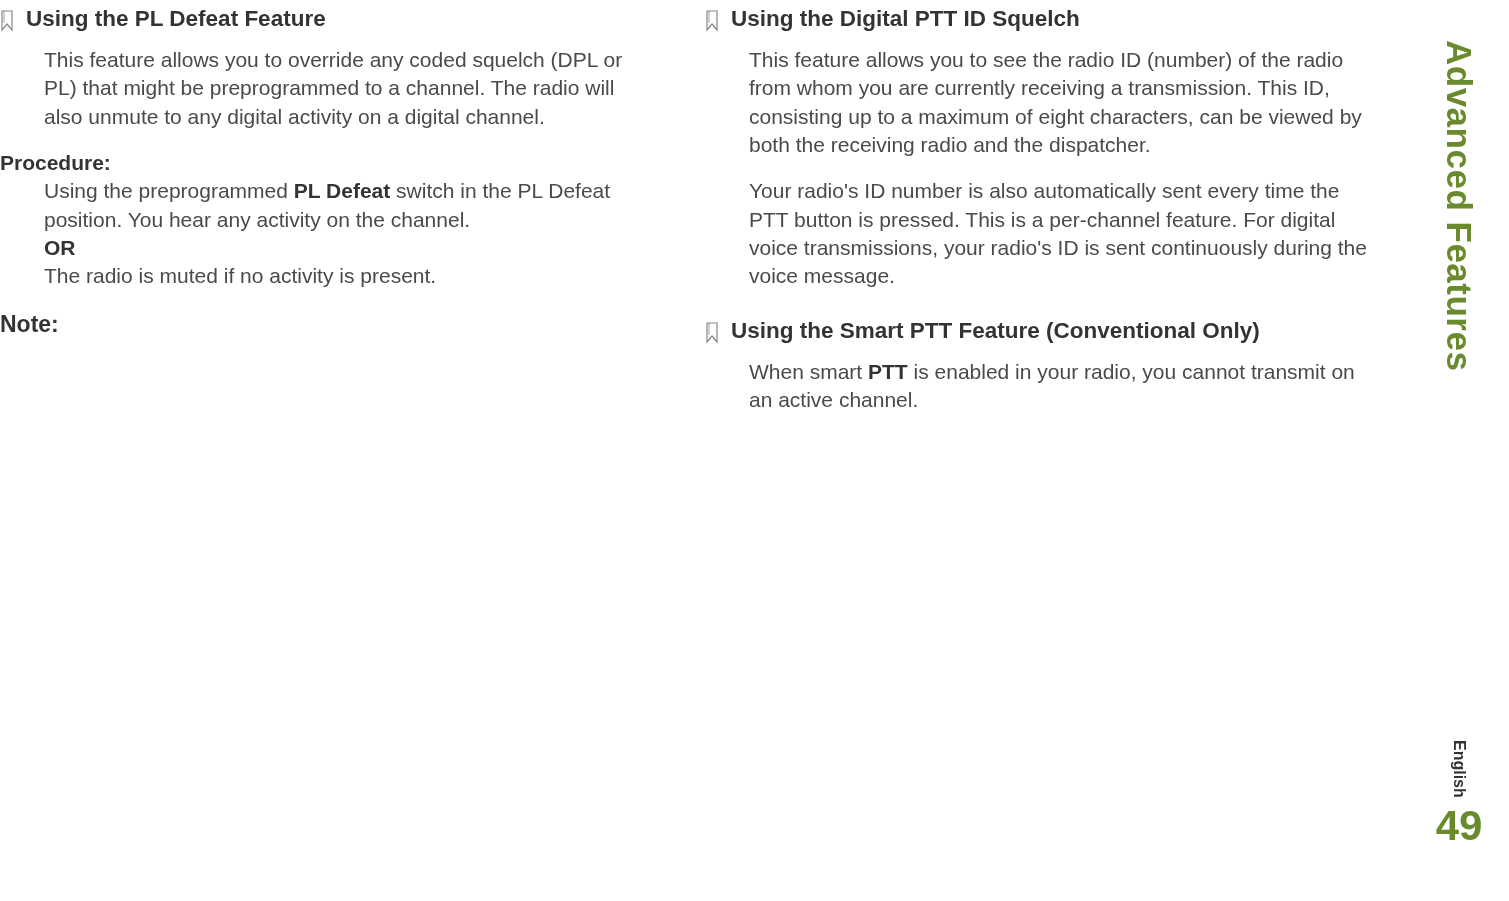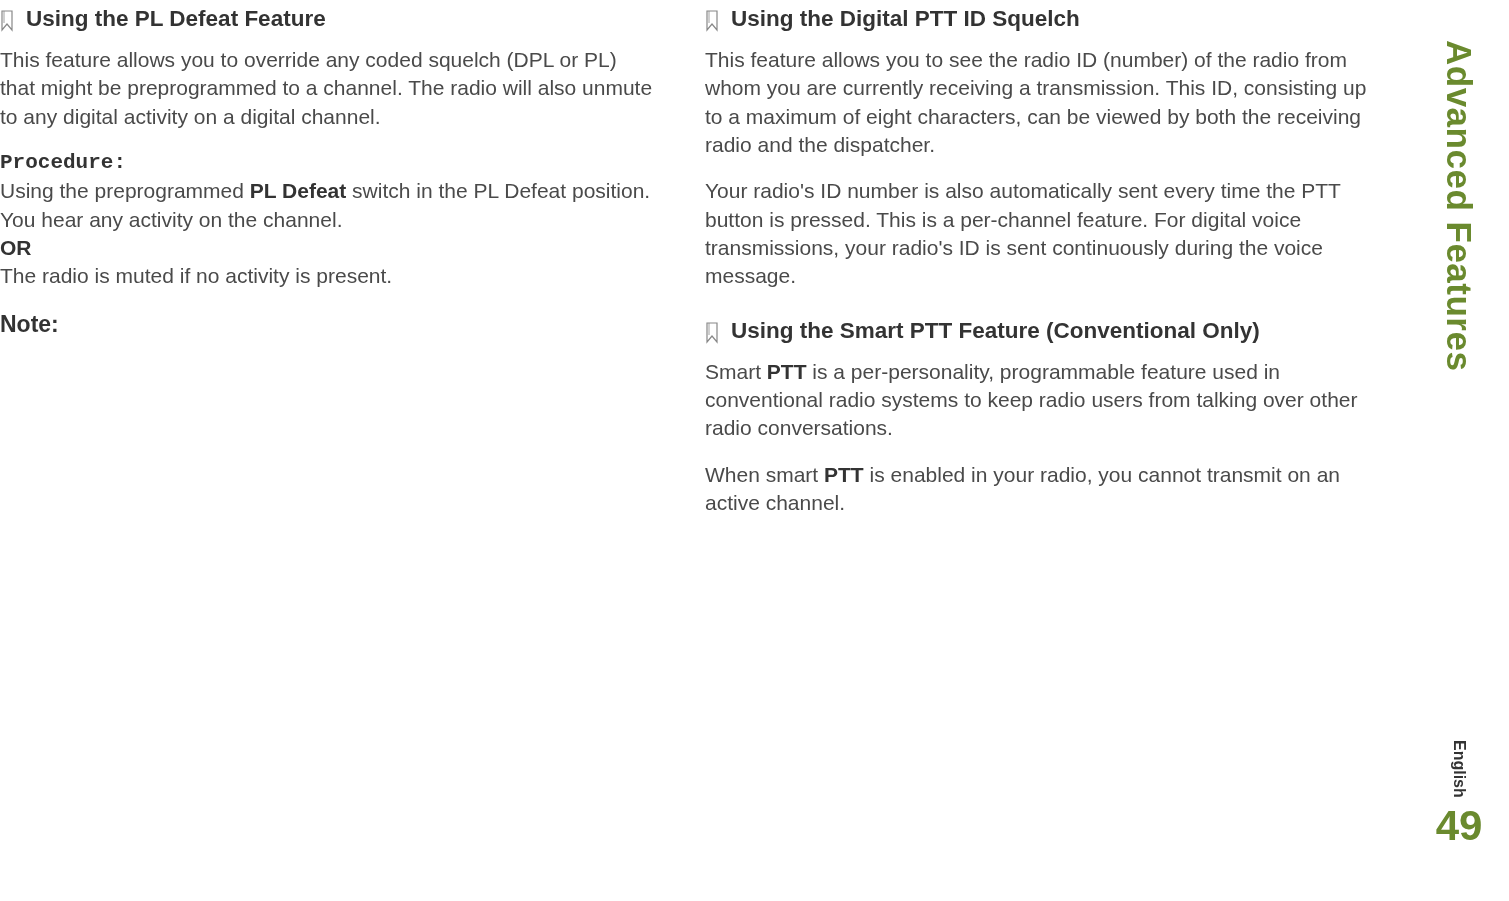--- a/index.html
+++ b/index.html
@@ -51,34 +51,34 @@
       font-size: 22.5px;
       font-weight: bold;
       color: #333;
       line-height: 1.2;
     }
     .body-text {
       font-size: 21px;
       line-height: 1.35;
       color: #4a4a4a;
       margin-bottom: 18px;
+      padding-left: 44px;
     }
     .bold {
       font-weight: bold;
       color: #333;
     }
     .procedure-block {
       margin-bottom: 18px;
     }
     .procedure-label {
       font-size: 21px;
       font-weight: bold;
       color: #333;
       line-height: 1.35;
-      font-family: Liberation Mono, monospace;
     }
     .note-block {
       display: flex;
       font-size: 23px;
       line-height: 1.35;
     }
     .note-label {
       font-weight: bold;
       color: #333;
       width: 82px;
@@ -183,23 +183,20 @@
     <div class="section-heading">
       <span class="bookmark-icon">
         <svg viewBox="0 0 16 22">
           <path d="M2 1 L12 1 L12 20 L7 14 L2 20 Z" fill="none" stroke="#888" stroke-width="1.2"></path>
           <path d="M4 1 L4 13" stroke="#888" stroke-width="0.8"></path>
         </svg>
       </span>
       <span class="heading-text">Using the Smart PTT Feature (Conventional Only)</span>
     </div>
 
-    <p class="body-text">
-      <span>Smart </span><span class="bold">PTT</span><span> is a per-personality, programmable feature used in conventional radio systems to keep radio users from talking over other radio conversations.</span>
-    </p>
 
     <p class="body-text">
       <span>When smart </span><span class="bold">PTT</span><span> is enabled in your radio, you cannot transmit on an active channel.</span>
     </p>
 
   </div>
 
 </div>
 
 <div class="side-bar">

